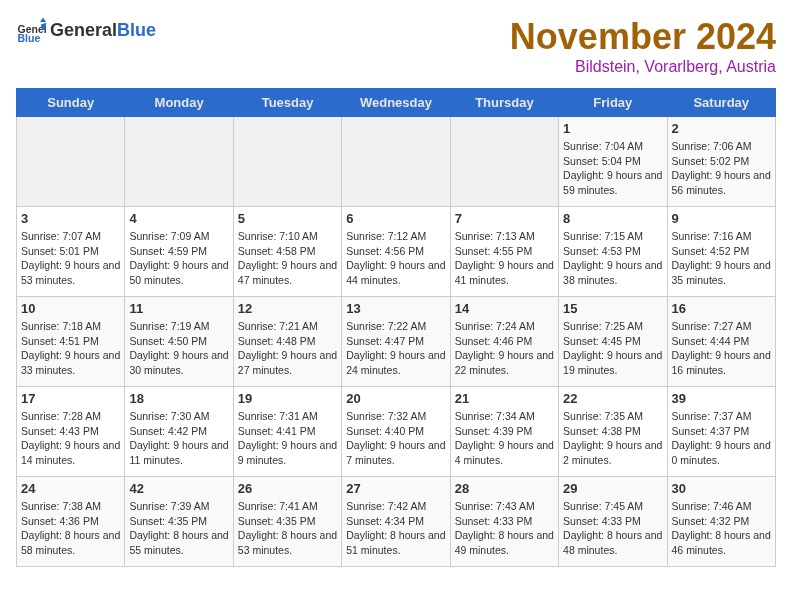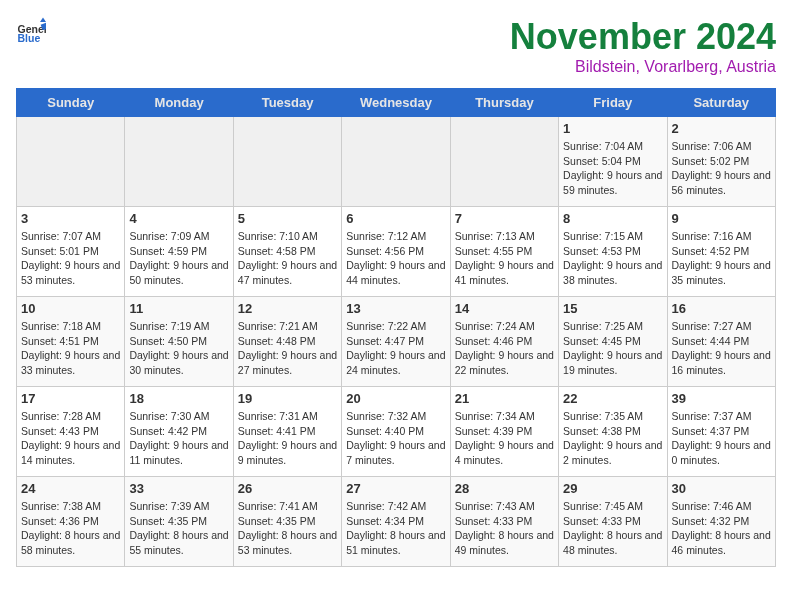--- a/index.html
+++ b/index.html
@@ -24,21 +24,21 @@
     .logo-icon {
       width: 30px;
       height: 30px;
     }
     .title-area {
       text-align: right;
     }
     .month-title {
       font-size: 36px;
       font-weight: bold;
-      color: #15803d;
+      color: #a16207;
     }
     .subtitle {
       font-size: 16px;
       color: #a21caf;
     }
     table {
       width: 100%;
       border-collapse: collapse;
       table-layout: fixed;
     }
@@ -83,20 +83,25 @@
 <body>
 
 <div class="header-area">
   <div class="logo">
     <svg class="logo-icon" viewBox="0 0 40 40">
       <text x="2" y="22" font-size="14" font-weight="bold" fill="#333">General</text>
       <text x="2" y="34" font-size="14" font-weight="bold" fill="#2a6bcc">Blue</text>
       <polygon points="32,8 40,8 36,2" fill="#2a6bcc"></polygon>
       <polygon points="34,10 42,10 42,18 34,18" fill="#2a6bcc" transform="rotate(-20,38,14)"></polygon>
     </svg>
+    <div>
+      <div style="font-size:18px;font-weight:bold;color:#333;line-height:1.1;">
+        <span>General</span><span style="color:#2a6bcc;">Blue</span>
+      </div>
+    </div>
   </div>
   <div class="title-area">
     <div class="month-title">November 2024</div>
     <div class="subtitle">Bildstein, Vorarlberg, Austria</div>
   </div>
 </div>
 
 <table>
   <thead>
     <tr>
@@ -262,21 +267,21 @@
         </td>
       </tr>
       <tr>
         <td>
           <div class="day-number">24</div>
           <div class="day-info" style="white-space: pre-line;">Sunrise: 7:38 AM
 Sunset: 4:36 PM
 Daylight: 8 hours and 58 minutes.</div>
         </td>
         <td>
-          <div class="day-number">33</div>
+          <div class="day-number">42</div>
           <div class="day-info" style="white-space: pre-line;">Sunrise: 7:39 AM
 Sunset: 4:35 PM
 Daylight: 8 hours and 55 minutes.</div>
         </td>
         <td>
           <div class="day-number">26</div>
           <div class="day-info" style="white-space: pre-line;">Sunrise: 7:41 AM
 Sunset: 4:35 PM
 Daylight: 8 hours and 53 minutes.</div>
         </td>

